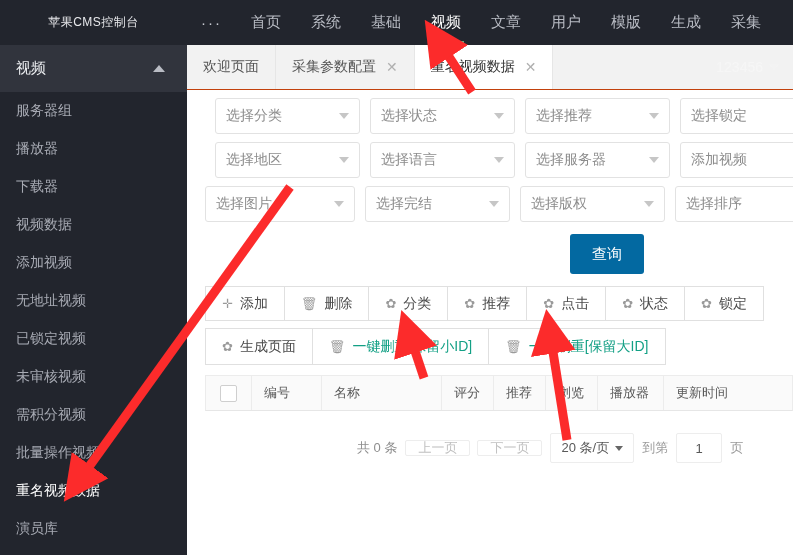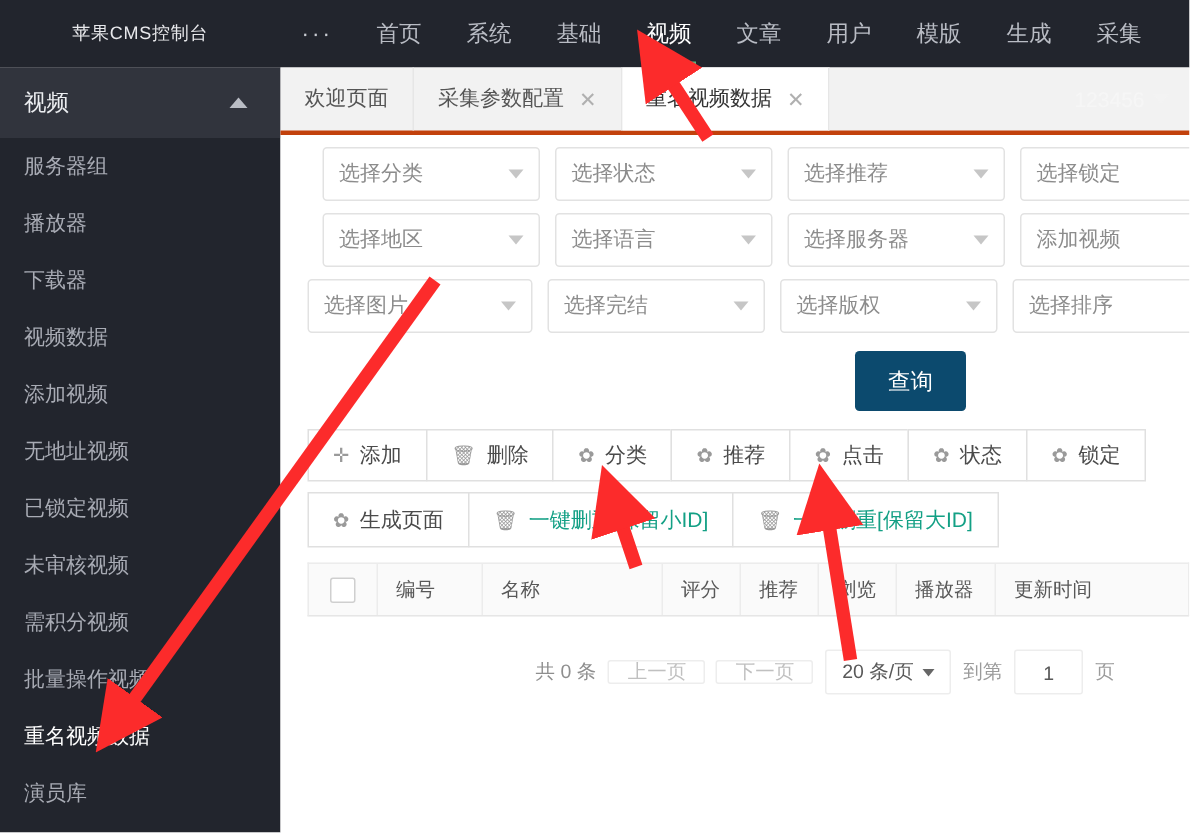--- a/index.html
+++ b/index.html
@@ -51,21 +51,21 @@
   }
   .side-item {
     height: 38px; display: flex; align-items: center; padding: 0 16px;
     color: #a8abb4; font-size: 14px; cursor: pointer;
   }
   .side-item.active { color: #ffffff; }
 
   
   .tabstrip {
     position: absolute; top: 45px; left: 187px; width: 606px; height: 45px;
-    background: #f2f2f2; border-bottom: 3px solid #c2410c;
+    background: #f2f2f2; border-bottom: 1px solid #c2410c;
     display: flex; align-items: stretch;
   }
   .tab {
     display: flex; align-items: center; padding: 0 16px; gap: 10px;
     font-size: 14px; color: #555; cursor: pointer;
     border-right: 1px solid #e6e6e6;
   }
   .tab.active { background: #ffffff; color: #333; }
   .tab .x { color: #b0b0b0; font-size: 14px; line-height: 1; cursor: pointer; }
   .tabstrip-spacer { flex: 1; }
@@ -92,21 +92,21 @@
     color: #8c8c8c; font-size: 14px; cursor: pointer; justify-content: space-between;
     flex: 0 0 auto;
   }
   .select.wide { width: 150px; }
   .sel-caret {
     width: 0; height: 0; border-left: 5px solid transparent;
     border-right: 5px solid transparent; border-top: 6px solid #c6c6c6;
   }
   .query-row { display: flex; justify-content: flex-start; padding: 4px 0 12px 355px; }
   .btn-query {
-    background: #0c4a6e; color: #fff; border: none; border-radius: 3px;
+    background: #0369a1; color: #fff; border: none; border-radius: 3px;
     height: 40px; padding: 0 22px; font-size: 15px; cursor: pointer;
     font-family: inherit;
   }
 
   
   .toolbar { padding-left: 18px; }
   .btn-group { display: flex; }
   .tbtn {
     height: 35px; border: 1px solid #e0e0e0; background: #fff;
     display: flex; align-items: center; gap: 7px; padding: 0 16px;

